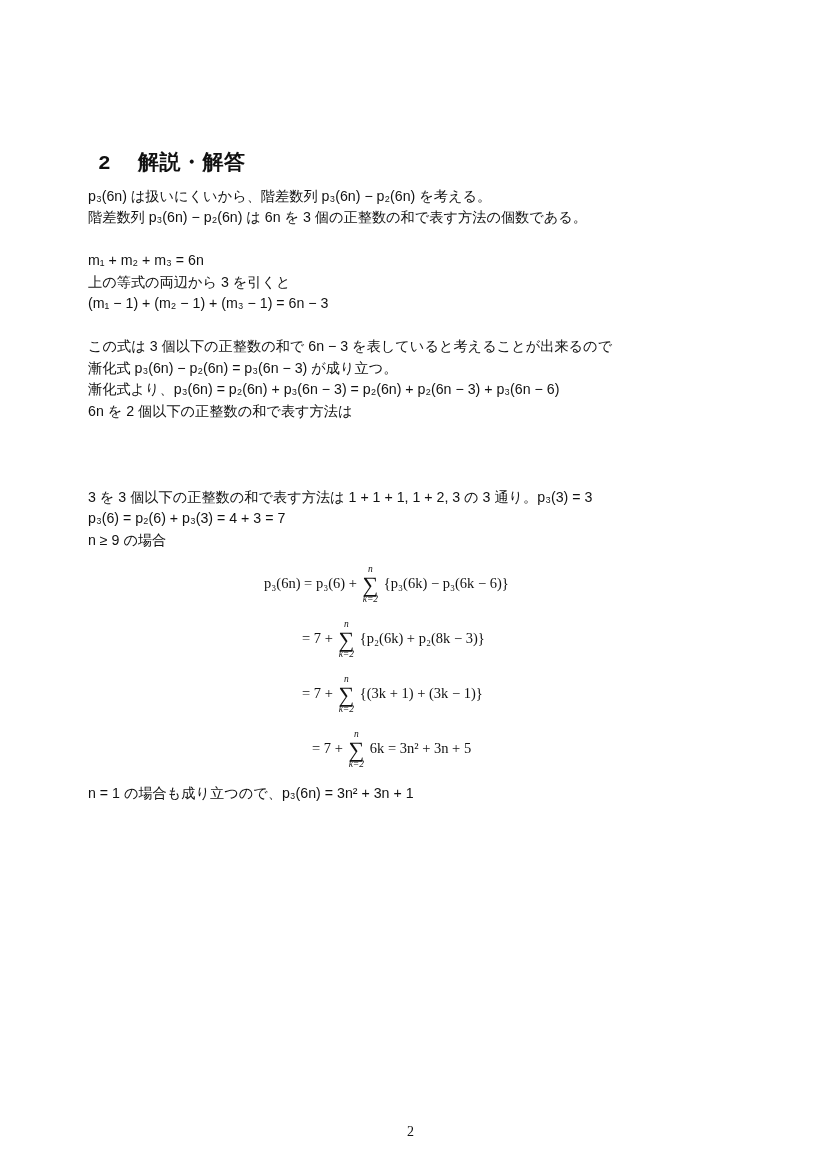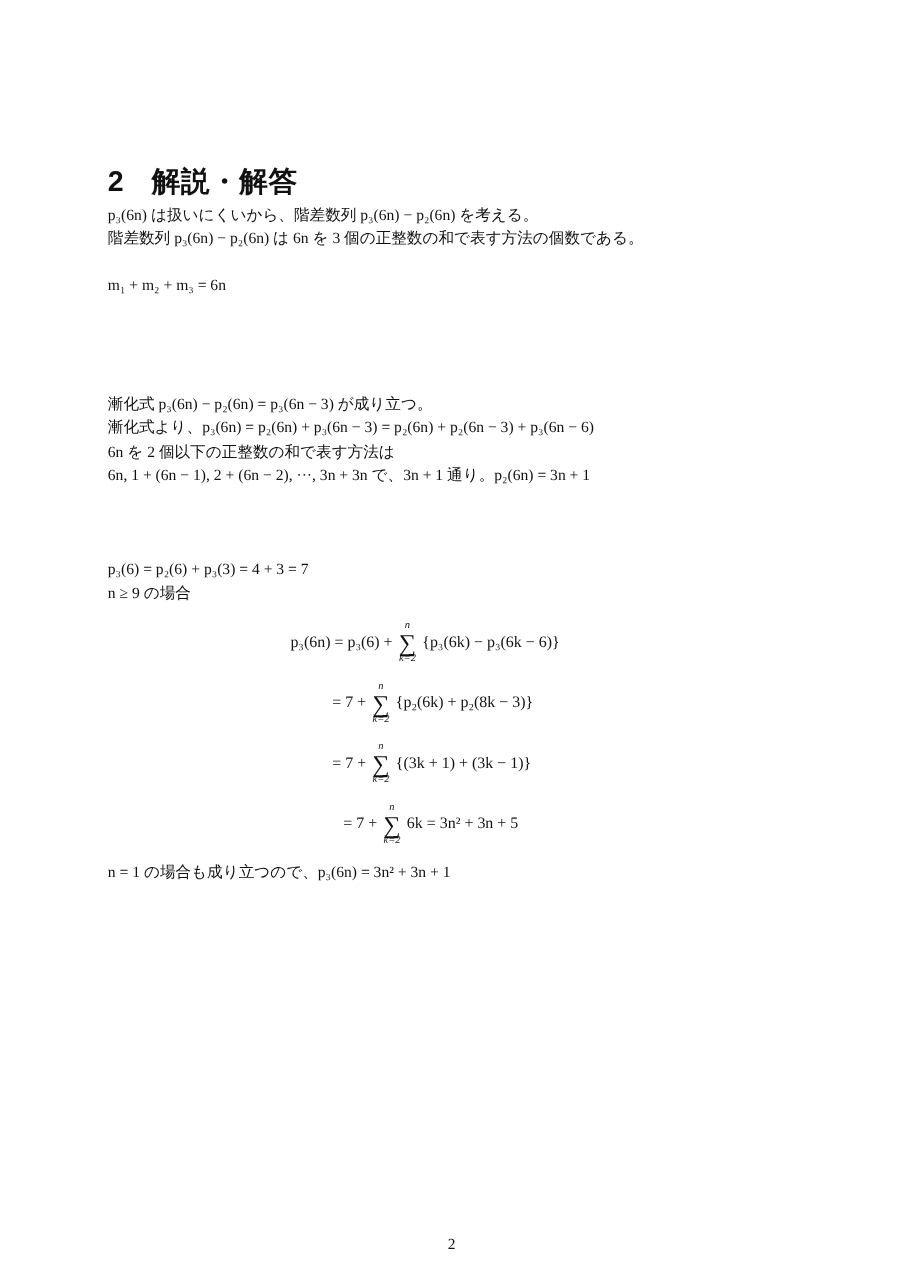--- a/index.html
+++ b/index.html
@@ -4,29 +4,29 @@
   <style>
     html, body { margin: 0; padding: 0; background: #ffffff; }
     body {
       width: 827px; height: 1170px; position: relative; overflow: hidden;
       font-family: "DejaVu Serif", "Liberation Serif", serif;
       color: #111111;
     }
     .page { position: absolute; left: 0; top: 0; width: 827px; height: 1170px; }
     .heading {
       position: absolute; left: 98px; top: 148px;
-      font-family: Liberation Sans, sans-serif;
-      font-weight: bold; font-size: 26px; letter-spacing: 0.5px;
+      font-family: Liberation Mono, monospace;
+      font-weight: bold; font-size: 21px; letter-spacing: 0.5px;
       white-space: nowrap;
     }
     .heading .num { display: inline-block; width: 40px; }
     .line {
-      position: absolute; left: 98px;
+      position: absolute; left: 88px;
       font-size: 14.2px; line-height: 20px; white-space: nowrap;
-      font-family: Liberation Serif, serif;
+      font-family: Liberation Sans, sans-serif;
     }
     .disp {
       position: absolute; left: 0; width: 827px;
       font-size: 14.5px; white-space: nowrap;
       font-family: "Liberation Serif", "DejaVu Serif", serif;
     }
     .disp .row { position: absolute; white-space: nowrap; }
     .sum {
       display: inline-flex; flex-direction: column; align-items: center;
       vertical-align: middle; margin: 0 2px; line-height: 1;
@@ -43,24 +43,27 @@
 
 <div class="page">
 
   <div class="heading">
     <span class="num">2</span><span>解説・解答</span>
   </div>
 
   <div class="line" style="top:186px">p₃(6n) は扱いにくいから、階差数列 p₃(6n) − p₂(6n) を考える。</div>
   <div class="line" style="top:207px">階差数列 p₃(6n) − p₂(6n) は 6n を 3 個の正整数の和で表す方法の個数である。</div>
   <div class="line" style="top:250px">m₁ + m₂ + m₃ = 6n</div>
+  <div class="line" style="top:272px">上の等式の両辺から 3 を引くと</div>
+  <div class="line" style="top:293px">(m₁ − 1) + (m₂ − 1) + (m₃ − 1) = 6n − 3</div>
+  <div class="line" style="top:336px">この式は 3 個以下の正整数の和で 6n − 3 を表していると考えることが出来るので</div>
   <div class="line" style="top:358px">漸化式 p₃(6n) − p₂(6n) = p₃(6n − 3) が成り立つ。</div>
   <div class="line" style="top:379px">漸化式より、p₃(6n) = p₂(6n) + p₃(6n − 3) = p₂(6n) + p₂(6n − 3) + p₃(6n − 6)</div>
   <div class="line" style="top:401px">6n を 2 個以下の正整数の和で表す方法は</div>
-  <div class="line" style="top:422px">6n, 1 + (6n − 1), 2 + (6n − 2), ···, 3n + 3n で、3n + 1 通り。p₂(6n) = 3n + 1</div>
+  <div class="line" style="top:487px">3 を 3 個以下の正整数の和で表す方法は 1 + 1 + 1, 1 + 2, 3 の 3 通り。p₃(3) = 3</div>
   <div class="line" style="top:508px">p₃(6) = p₂(6) + p₃(3) = 4 + 3 = 7</div>
   <div class="line" style="top:530px">n ≥ 9 の場合</div>
 
   <div class="disp" style="top:565px">
     <div class="row" style="left:264px; top:0px">
       <span>p₃(6n) = p₃(6) + </span>
       <span class="sum">
         <span class="top">n</span>
         <span class="sig">∑</span>
         <span class="bot">k=2</span>

